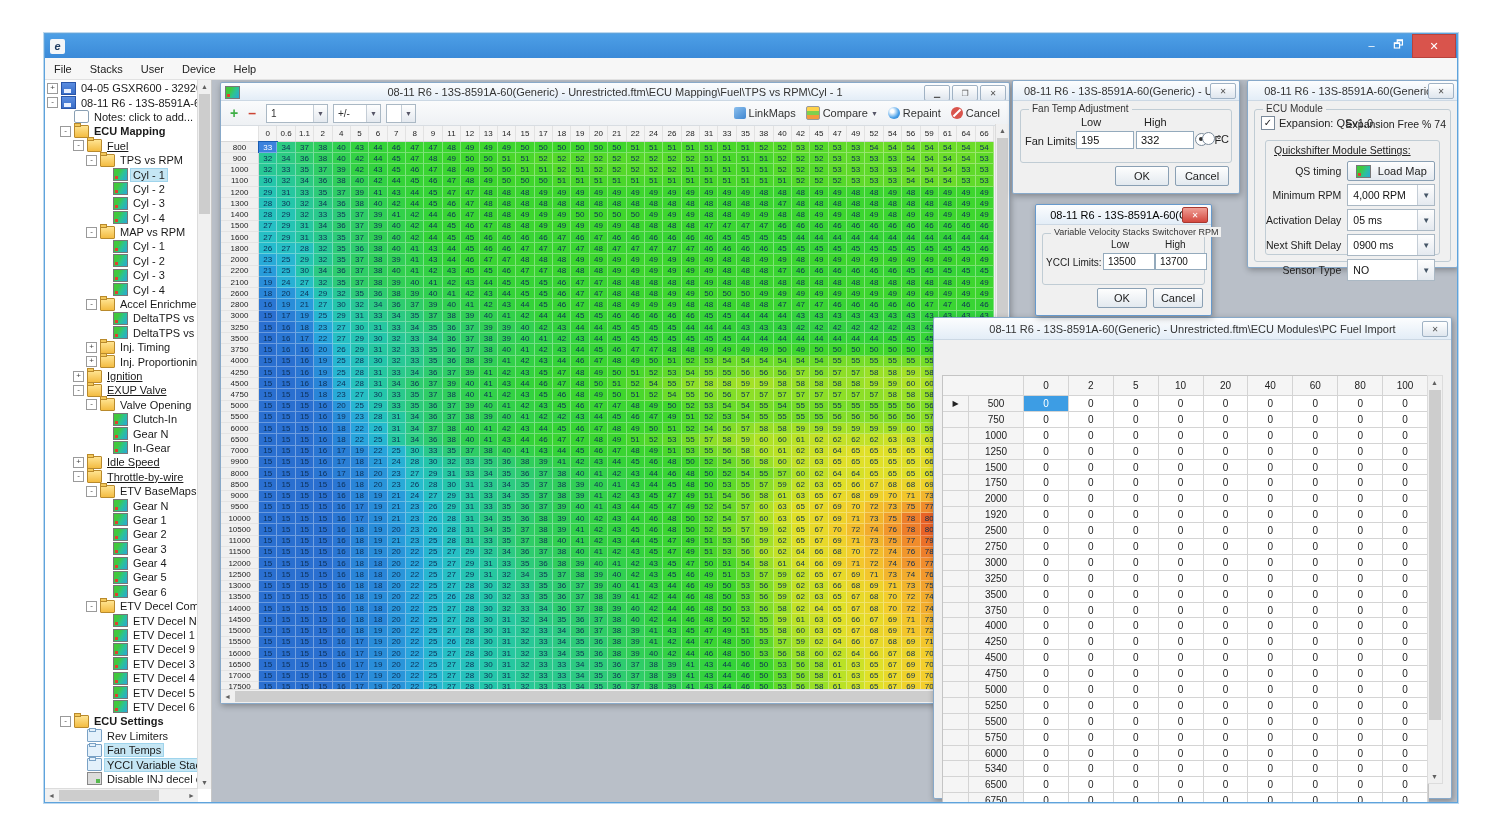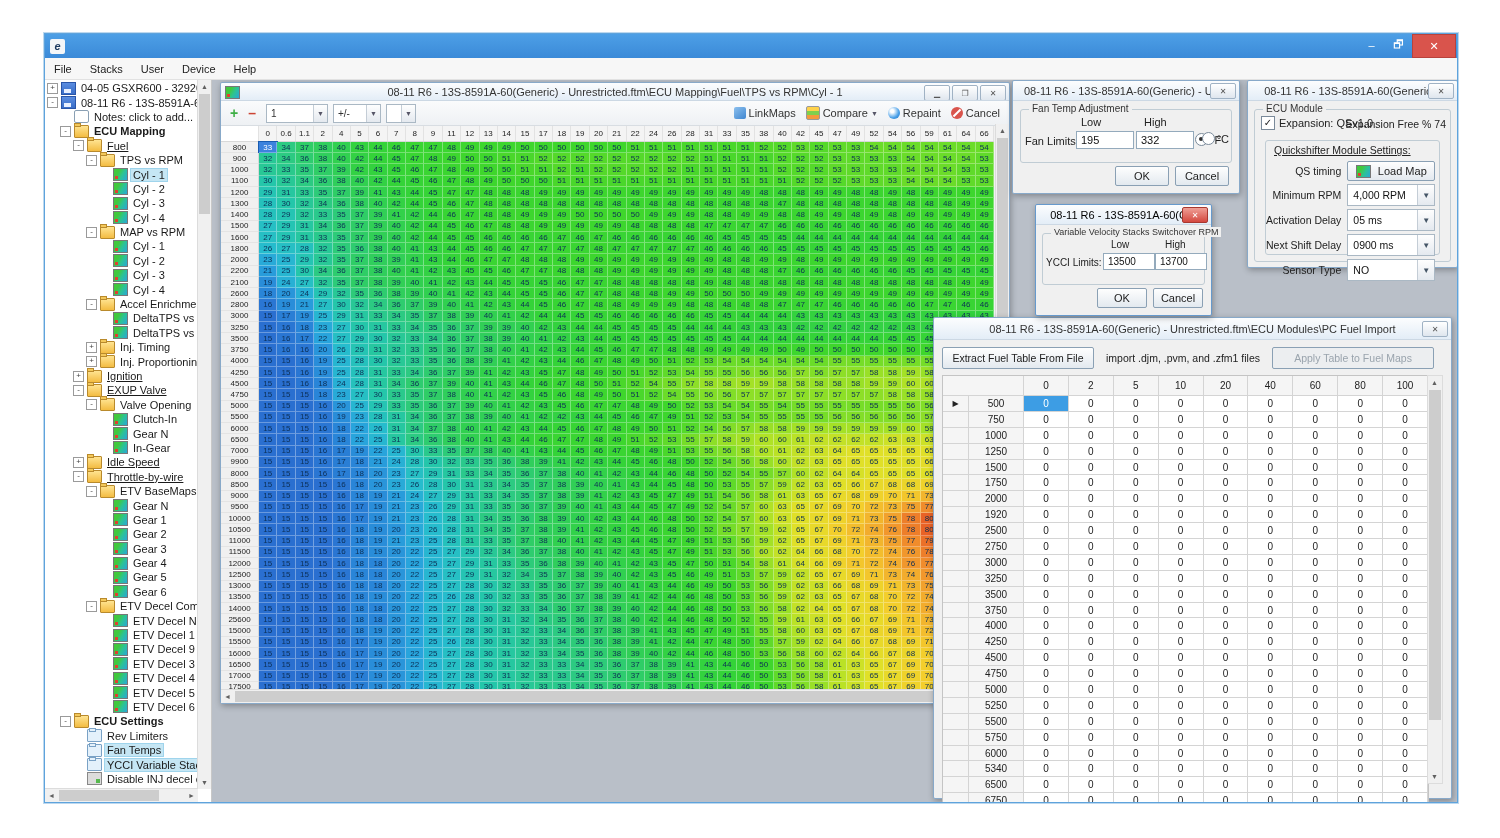--- a/index.html
+++ b/index.html
@@ -2168,21 +2168,21 @@
               <div style="background: rgb(214, 224, 40);">64</div>
               <div style="background: rgb(224, 224, 40);">65</div>
               <div style="background: rgb(232, 217, 42);">67</div>
               <div style="background: rgb(235, 213, 42);">68</div>
               <div style="background: rgb(243, 206, 44);">70</div>
               <div style="background: rgb(243, 189, 45);">72</div>
               <div style="background: rgb(242, 172, 45);">74</div>
               <div style="background: rgb(242, 172, 45);">74</div>
               <div style="background: rgb(242, 172, 45);">74</div>
               <div style="background: rgb(242, 172, 45);">74</div>
-              <div class="rh">25600</div>
+              <div class="rh">14500</div>
               <div style="background: rgb(42, 111, 208);">15</div>
               <div style="background: rgb(42, 111, 208);">15</div>
               <div style="background: rgb(42, 111, 208);">15</div>
               <div style="background: rgb(42, 111, 208);">15</div>
               <div style="background: rgb(42, 118, 211);">16</div>
               <div style="background: rgb(41, 133, 216);">18</div>
               <div style="background: rgb(41, 133, 216);">18</div>
               <div style="background: rgb(41, 149, 218);">20</div>
               <div style="background: rgb(40, 164, 220);">22</div>
               <div style="background: rgb(39, 182, 209);">25</div>
@@ -2569,25 +2569,20 @@
           </div>
         </div>
 
         <div class="cw" style="left:721px;top:237px;width:517px;height:480px;z-index:3">
           <div class="cw-tb" style="height:21px">
             <span>08-11 R6 - 13S-8591A-60(Generic) - Unrestricted.ftm\ECU Modules\PC Fuel Import</span>
             <div class="cw-btns" style="top:3px">
                 <div class="cwb">✕</div>
               </div>
           </div>
-          <div style="position:absolute;left:8px;top:29px;display:flex;align-items:center;gap:12px">
-            <div class="winbtn" style="width:150px;height:20px;font-size:10.5px">Extract Fuel Table From File</div>
-            <span class="lbl" style="font-size:10.5px">import .djm, .pvm, and .zfm1 files</span>
-            <div class="winbtn" style="width:160px;height:20px;font-size:10.5px;color:#9aa4ad;background:#eceef0">Apply Table to Fuel Maps</div>
-          </div>
           <div class="pcf-grid" style="position: absolute; left: 8px; top: 57px; width: 485px; border: 1px solid rgb(196, 196, 196); grid-template-columns: 26px 55px repeat(9, 1fr);">
               <div class="hd" style="grid-column: span 2; height: 19px;"></div>
               <div class="hd" style="height: 19px;">0</div>
               <div class="hd" style="height: 19px;">2</div>
               <div class="hd" style="height: 19px;">5</div>
               <div class="hd" style="height: 19px;">10</div>
               <div class="hd" style="height: 19px;">20</div>
               <div class="hd" style="height: 19px;">40</div>
               <div class="hd" style="height: 19px;">60</div>
               <div class="hd" style="height: 19px;">80</div>

